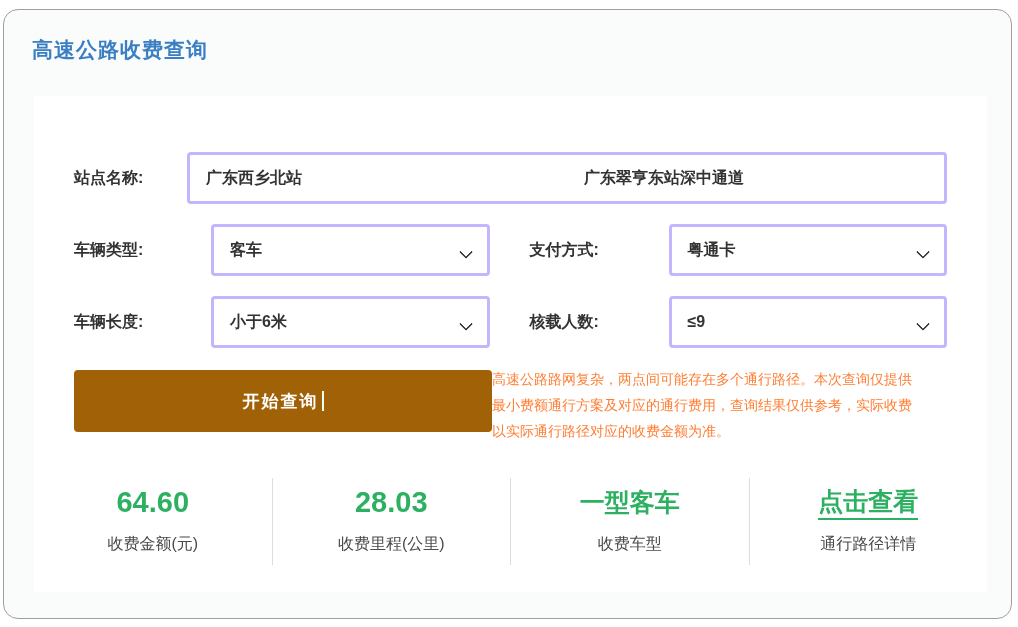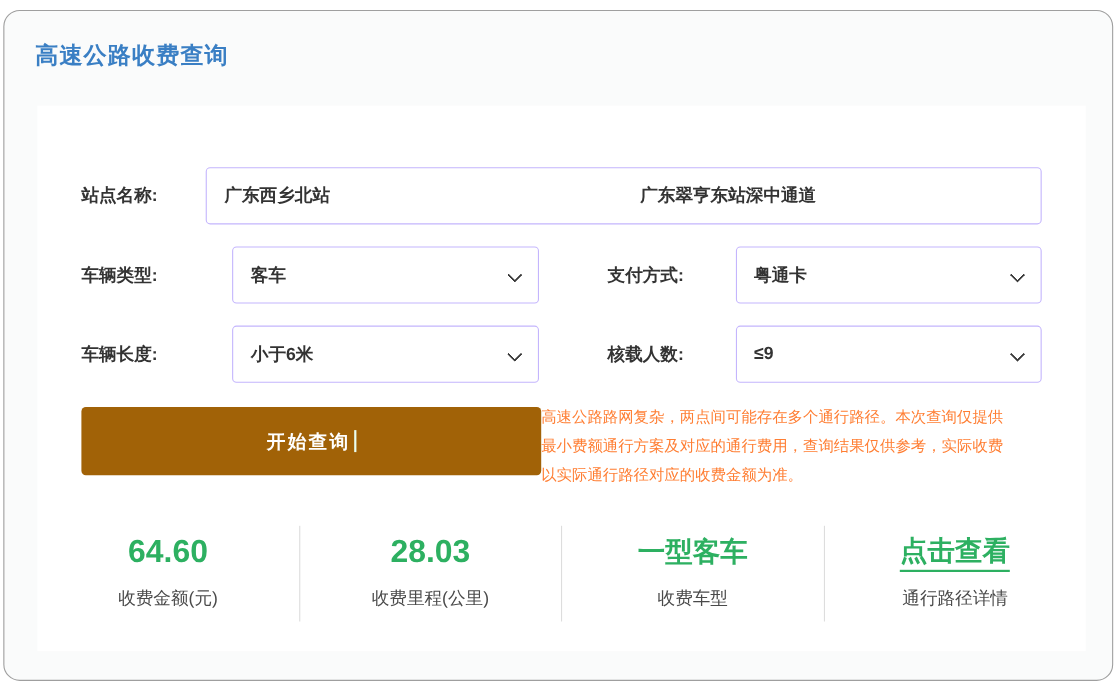--- a/index.html
+++ b/index.html
@@ -14,24 +14,24 @@
   .page-title { font-size: 21px; font-weight: bold; color: #3a7fc4; letter-spacing: 1px; }
 
   .card {
     position: absolute; left: 30px; top: 86px; width: 953px; height: 496px;
     background: #ffffff; padding: 56px 40px 0 40px;
   }
 
   
   .frow { display: flex; align-items: center; margin-bottom: 20px; }
   .flabel { width: 113px; font-size: 16px; font-weight: bold; color: #333; flex: 0 0 113px; }
-  .flabel.right { width: 115px; flex: 0 0 115px; margin-left: 40px; text-align: center; }
+  .flabel.right { width: 115px; flex: 0 0 115px; margin-left: 40px; }
 
   .fieldbox {
-    height: 52px; border: 1px solid #c4b5fd; border-radius: 4px; background: #fff;
+    height: 52px; border: 3px solid #c4b5fd; border-radius: 4px; background: #fff;
     display: flex; align-items: center; padding: 0 16px;
     font-size: 16px; font-weight: 600; color: #333; text-align: center;
   }
   .station-box { flex: 1; position: relative; }
   .station-end { position: absolute; left: 394px; white-space: nowrap; }
 
   .selectbox { width: 304px; position: relative; cursor: pointer; margin-left: 24px; }
   .chev {
     position: absolute; right: 16px; top: 20px; width: 10px; height: 10px;
     border-left: 2px solid #3b3b3b; border-bottom: 2px solid #3b3b3b;

